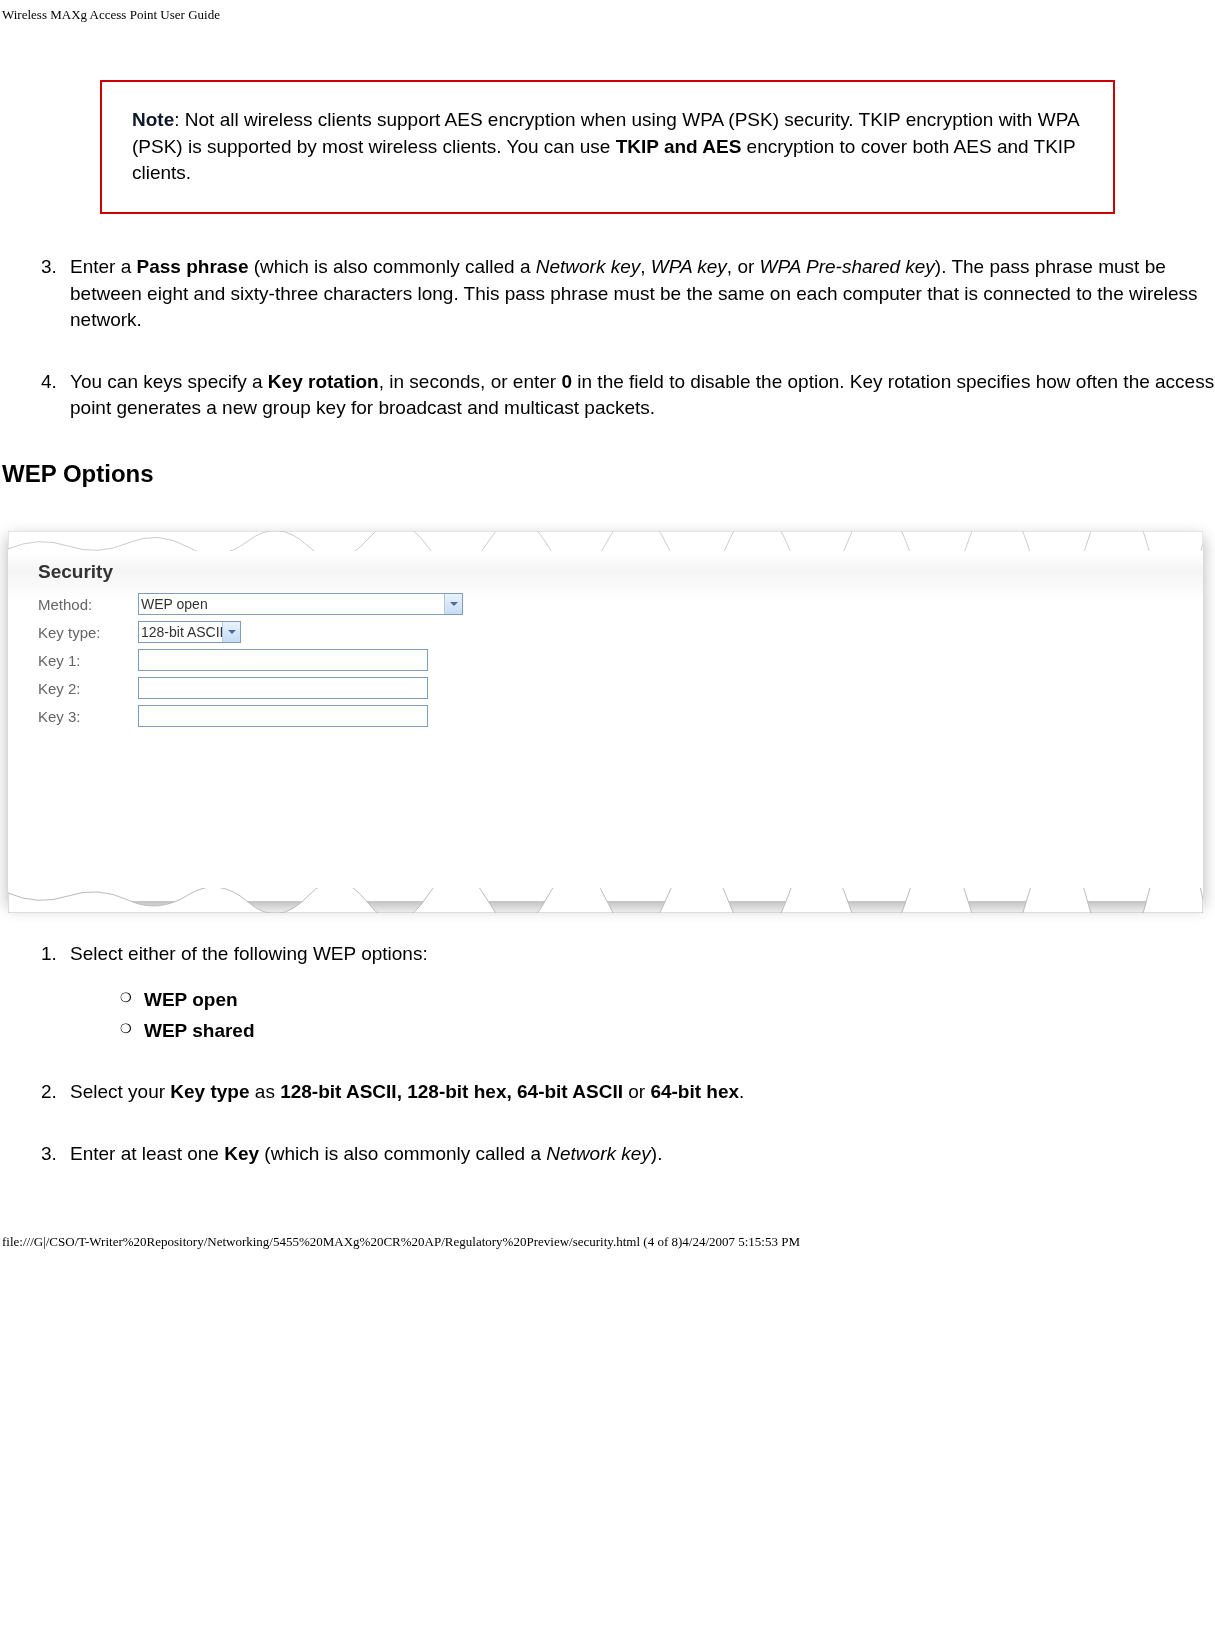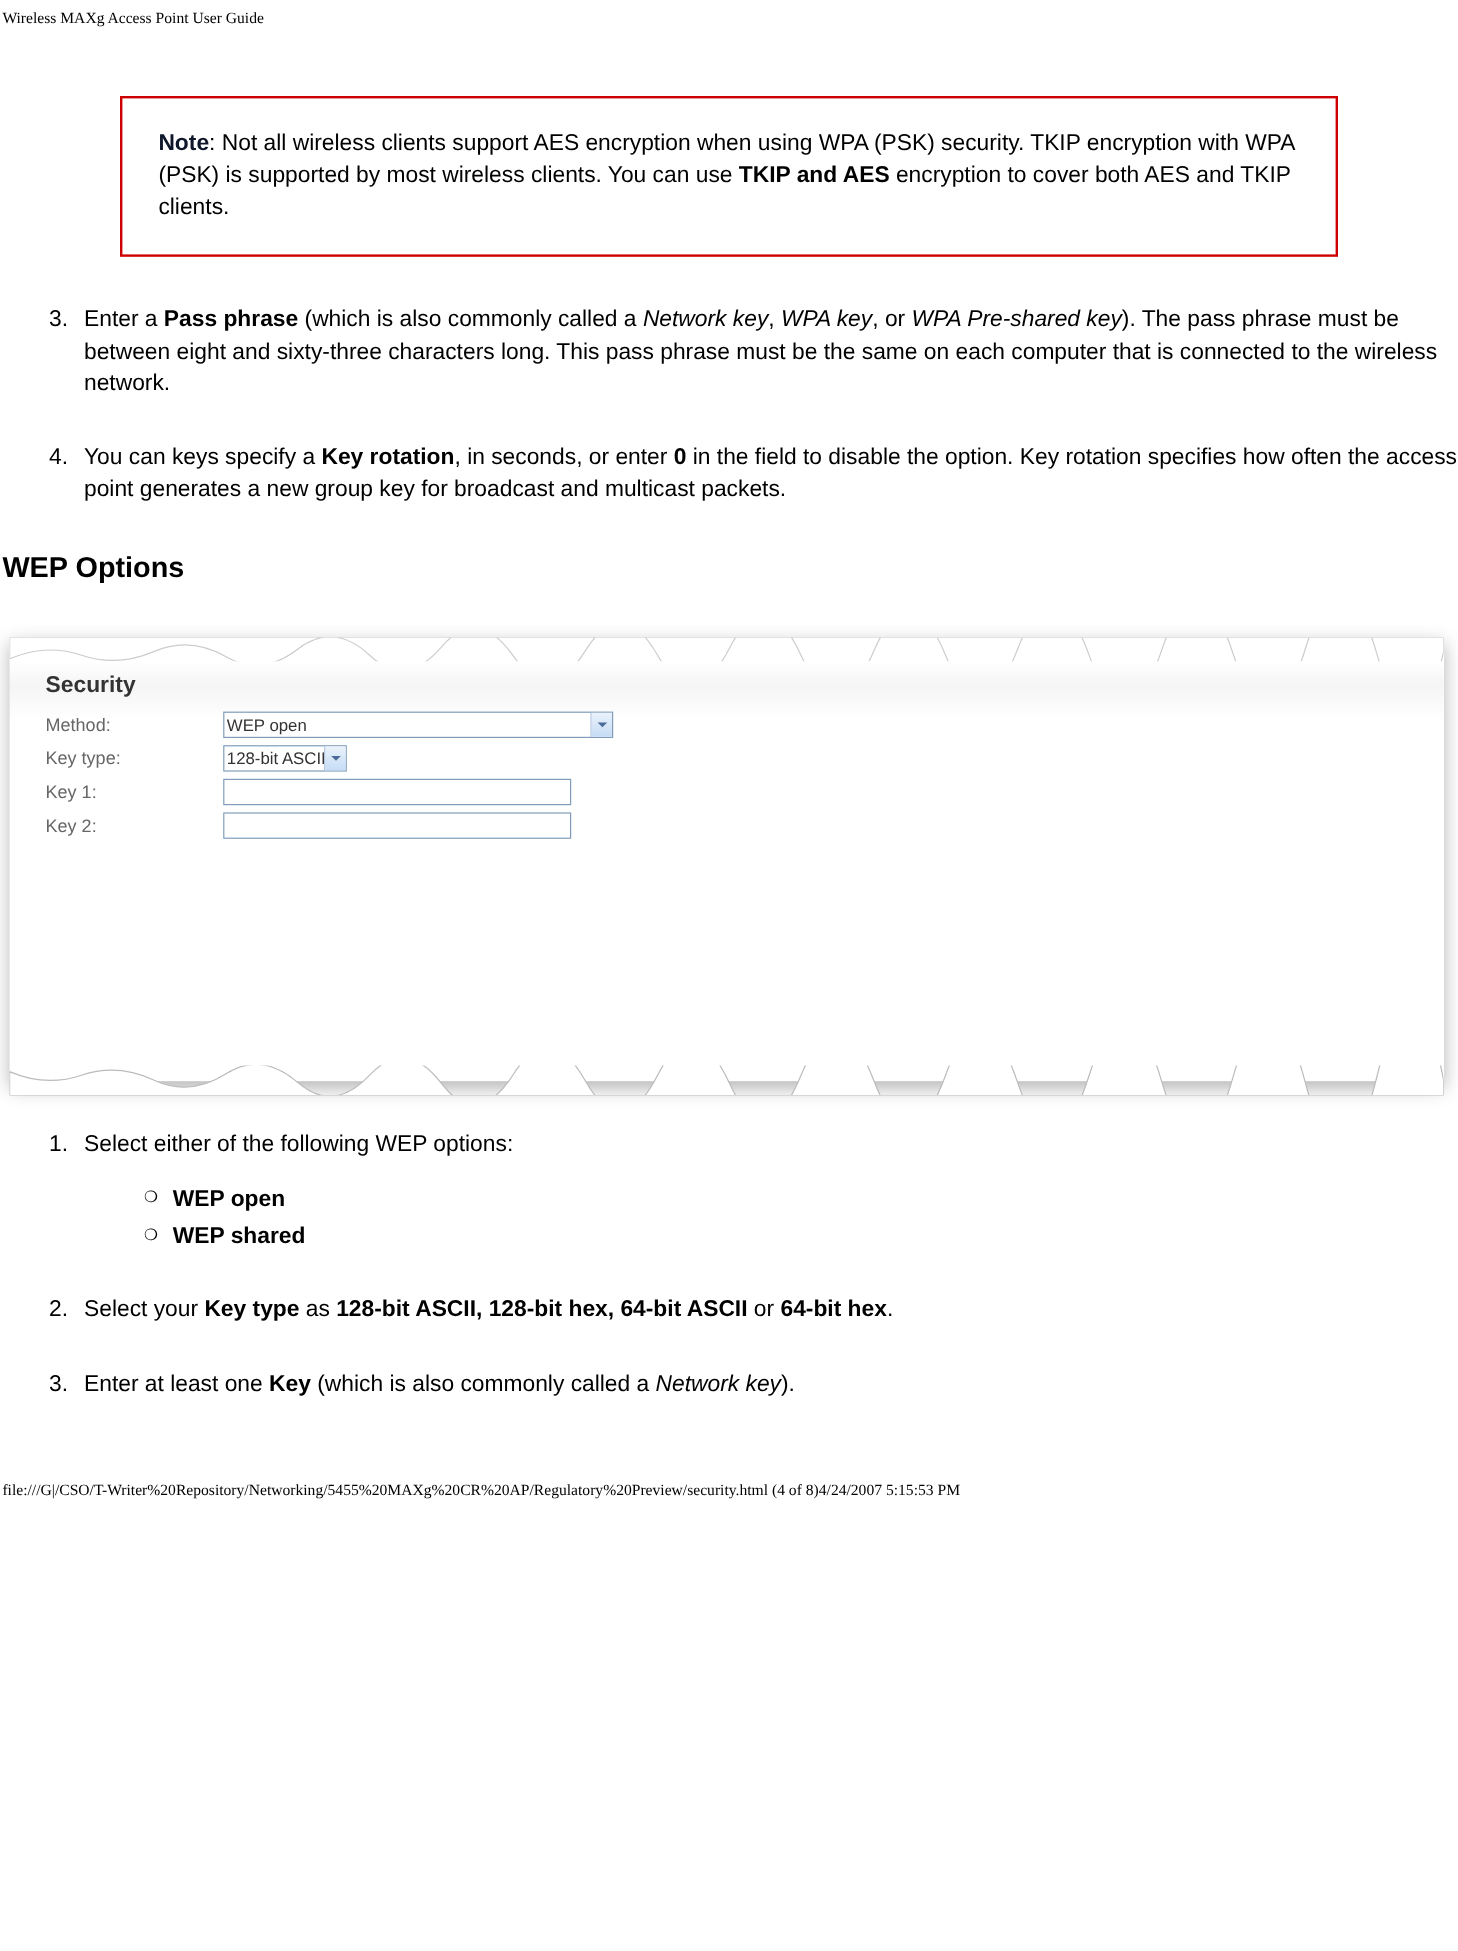--- a/index.html
+++ b/index.html
@@ -82,21 +82,20 @@
     .panel-title {
       font-size: 19px;
       font-weight: bold;
       color: #333;
       margin-bottom: 8px;
     }
     .row {
       display: flex;
       align-items: center;
       margin-bottom: 6px;
-      gap: 48px;
     }
     .row .lbl {
       width: 100px;
       color: #666;
     }
     .sel {
       border: 1px solid #7f9db9;
       background: #fff;
       font-family: Arial, sans-serif;
       font-size: 14px;
@@ -219,20 +218,24 @@
         </div>
       </div>
       <div class="row">
         <div class="lbl">Key 1:</div>
         <input class="txt" style="">
       </div>
       <div class="row">
         <div class="lbl">Key 2:</div>
         <input class="txt" style="">
       </div>
+      <div class="row">
+        <div class="lbl">Key 3:</div>
+        <input class="txt" style="">
+      </div>
     </div>
     <div class="torn-bottom">
       <svg viewBox="0 0 1195 25" preserveAspectRatio="none">
           <path d="M0,5 Q30,18 60,8 T120,12 T180,7 T240,14 T300,8 T360,15 T420,7 T480,13 T540,8 T600,15 T660,7 T720,12 T780,8 T840,14 T900,7 T960,13 T1020,8 T1080,15 T1140,7 T1195,12 L1195,25 L0,25 Z" fill="#fff" stroke="#bbb" stroke-width="1"></path>
         </svg>
     </div>
   </div>
 </div>
 
 <ol class="second-list">

